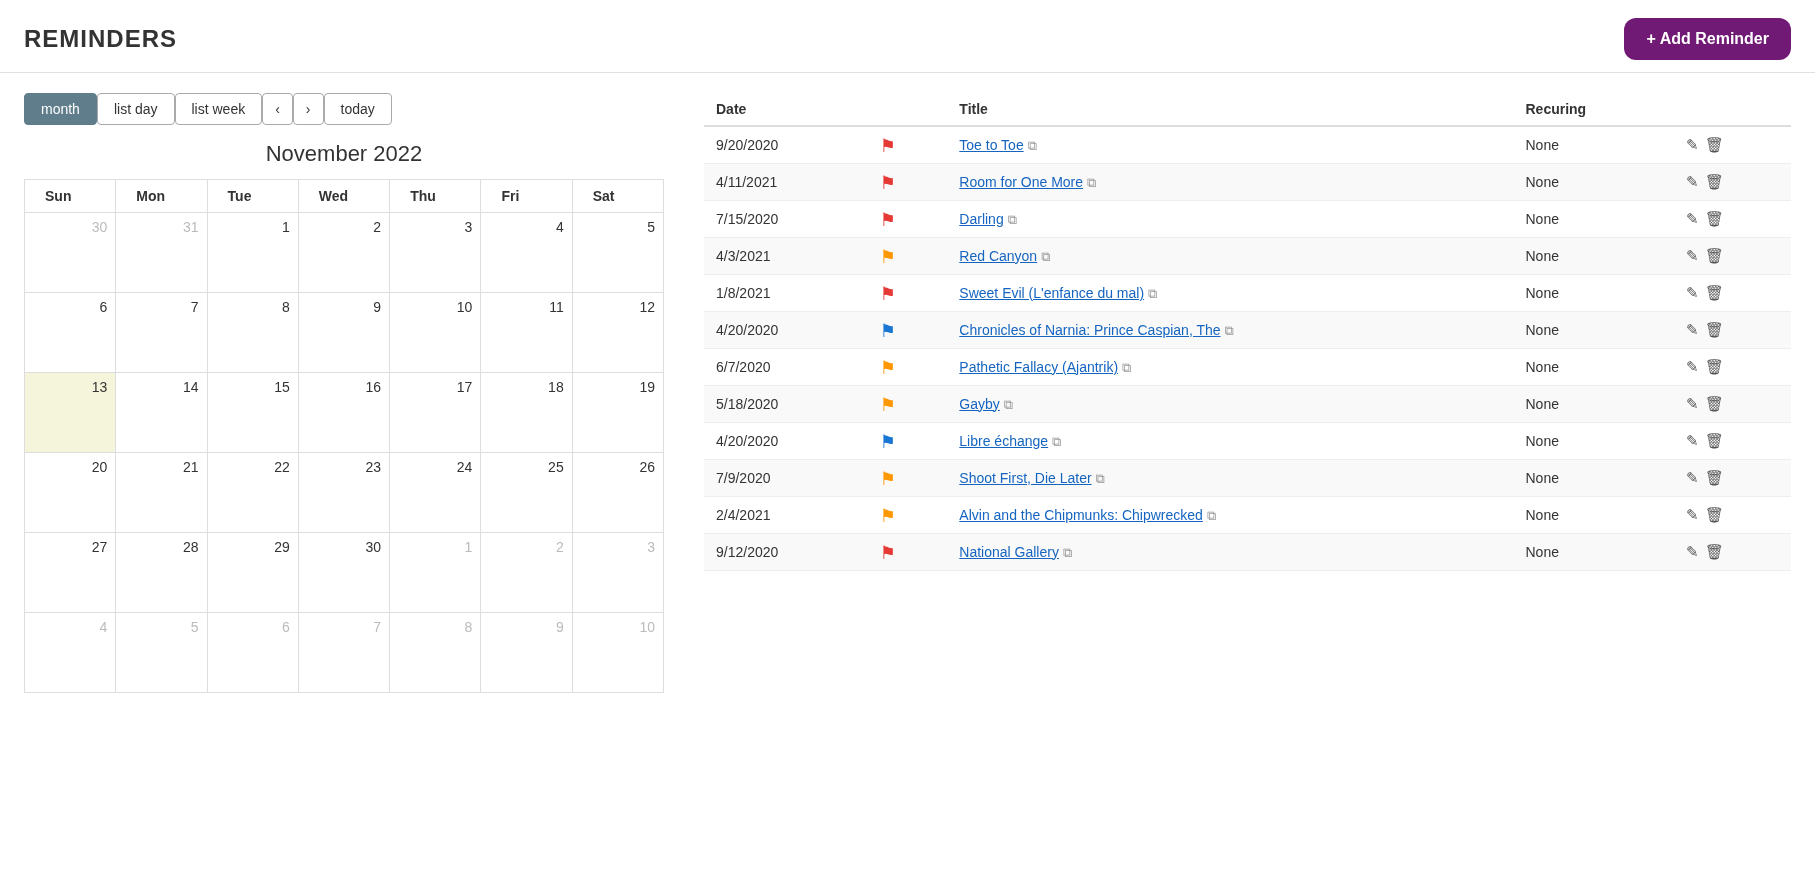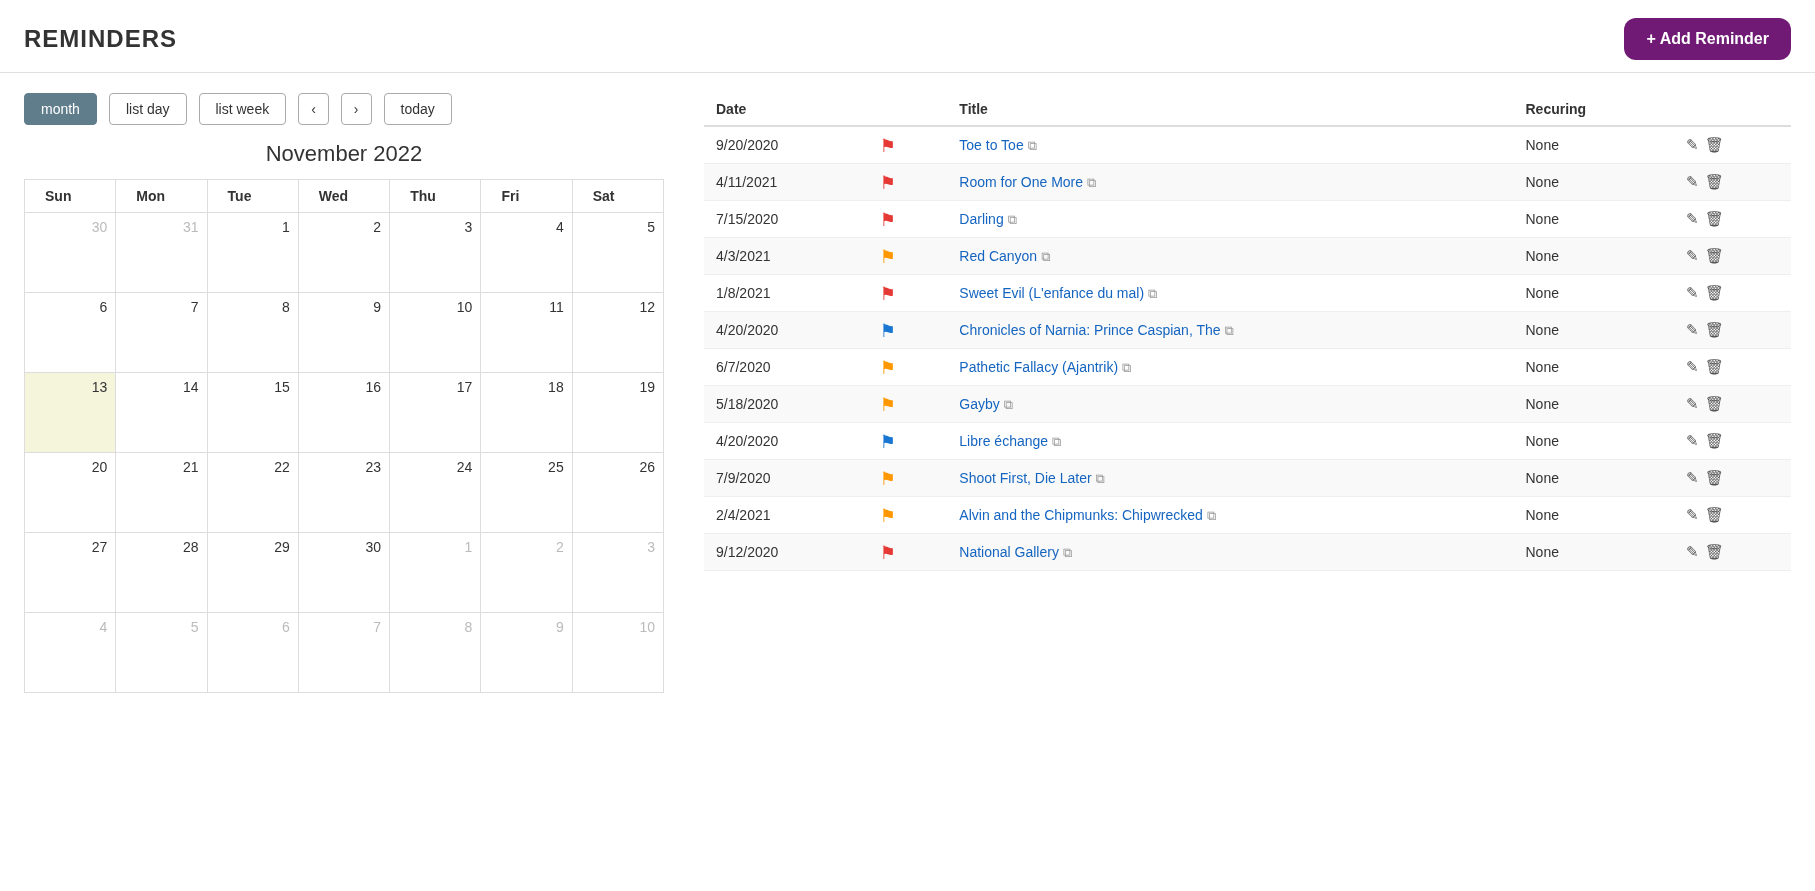--- a/index.html
+++ b/index.html
@@ -35,21 +35,21 @@
     }
 
     
     .calendar-section {
       min-width: 640px;
       max-width: 640px;
     }
     .calendar-controls {
       display: flex;
       align-items: center;
-      gap: 12px;
+      gap: 0;
       margin-bottom: 16px;
     }
     .view-btn {
       padding: 7px 16px;
       border: 1px solid #aaa;
       background: #fff;
       cursor: pointer;
       border-radius: 4px;
       font-size: 14px;
       color: #333;
@@ -157,20 +157,21 @@
       color: #ff9800;
       font-size: 18px;
     }
     .flag-blue::before {
       content: '⚑';
       color: #1976d2;
       font-size: 18px;
     }
     .title-link {
       color: #1565c0;
+      text-decoration: underline;
       cursor: pointer;
     }
     .copy-icon {
       display: inline-block;
       color: #999;
       font-size: 13px;
       margin-left: 4px;
       cursor: pointer;
     }
     .action-icons {

